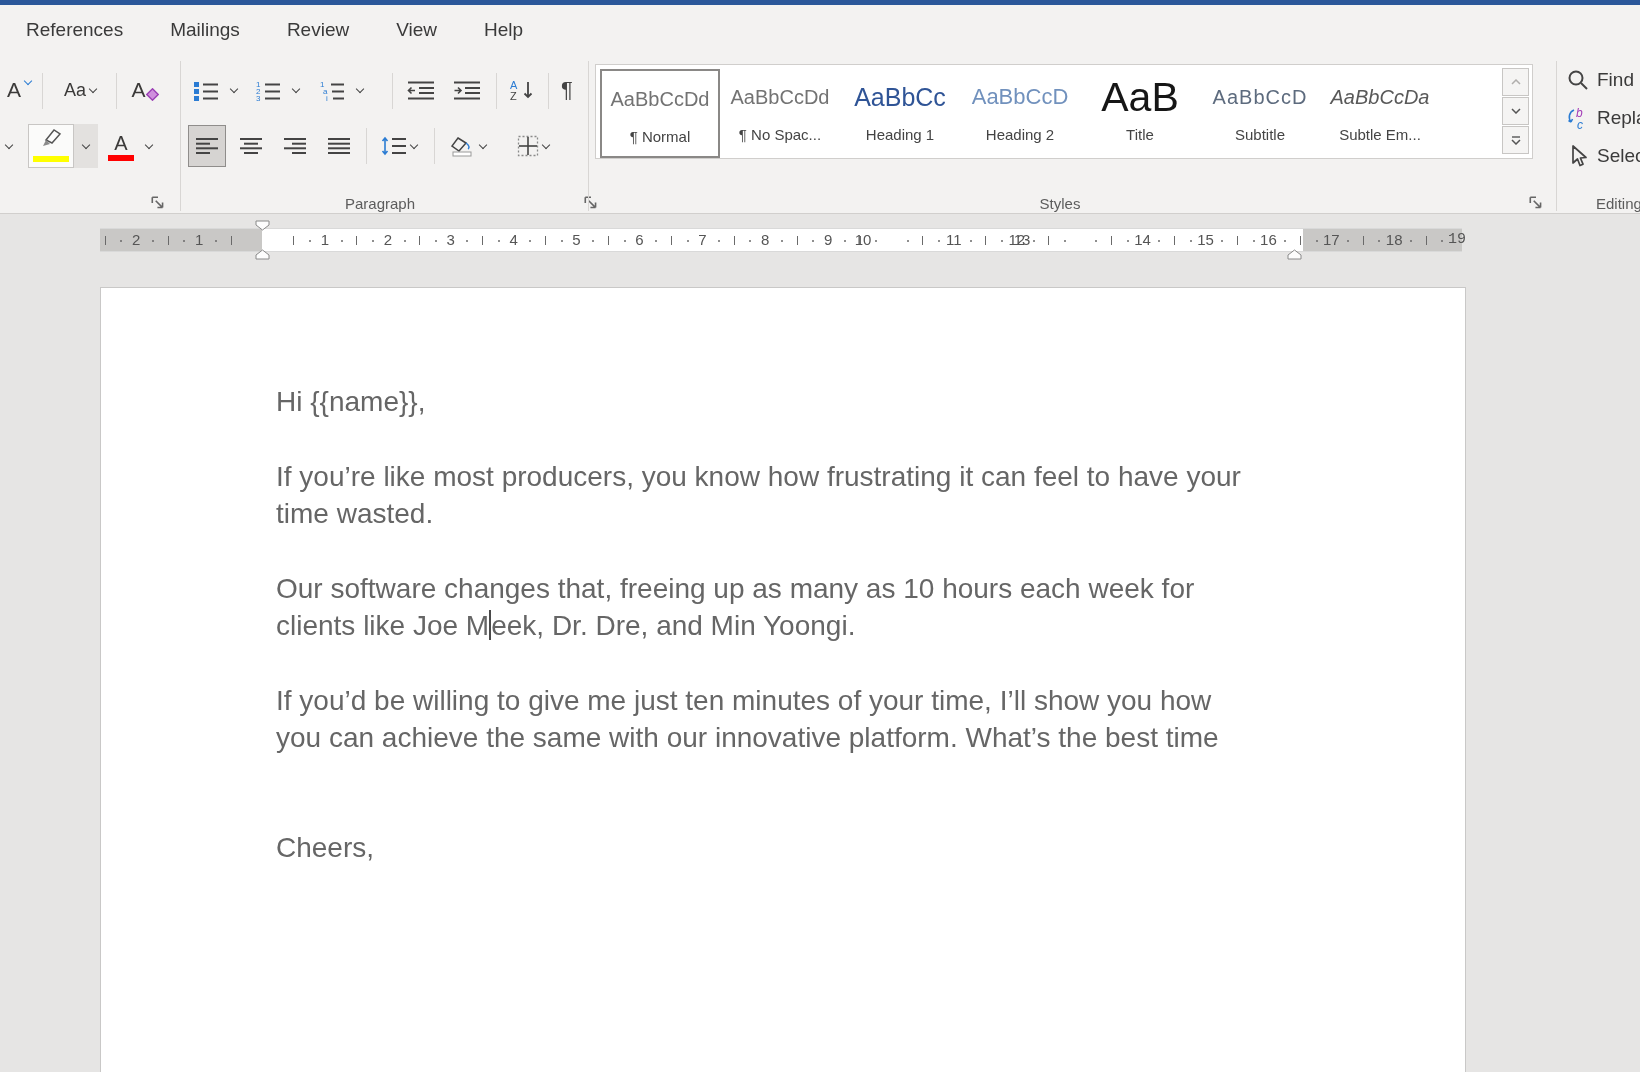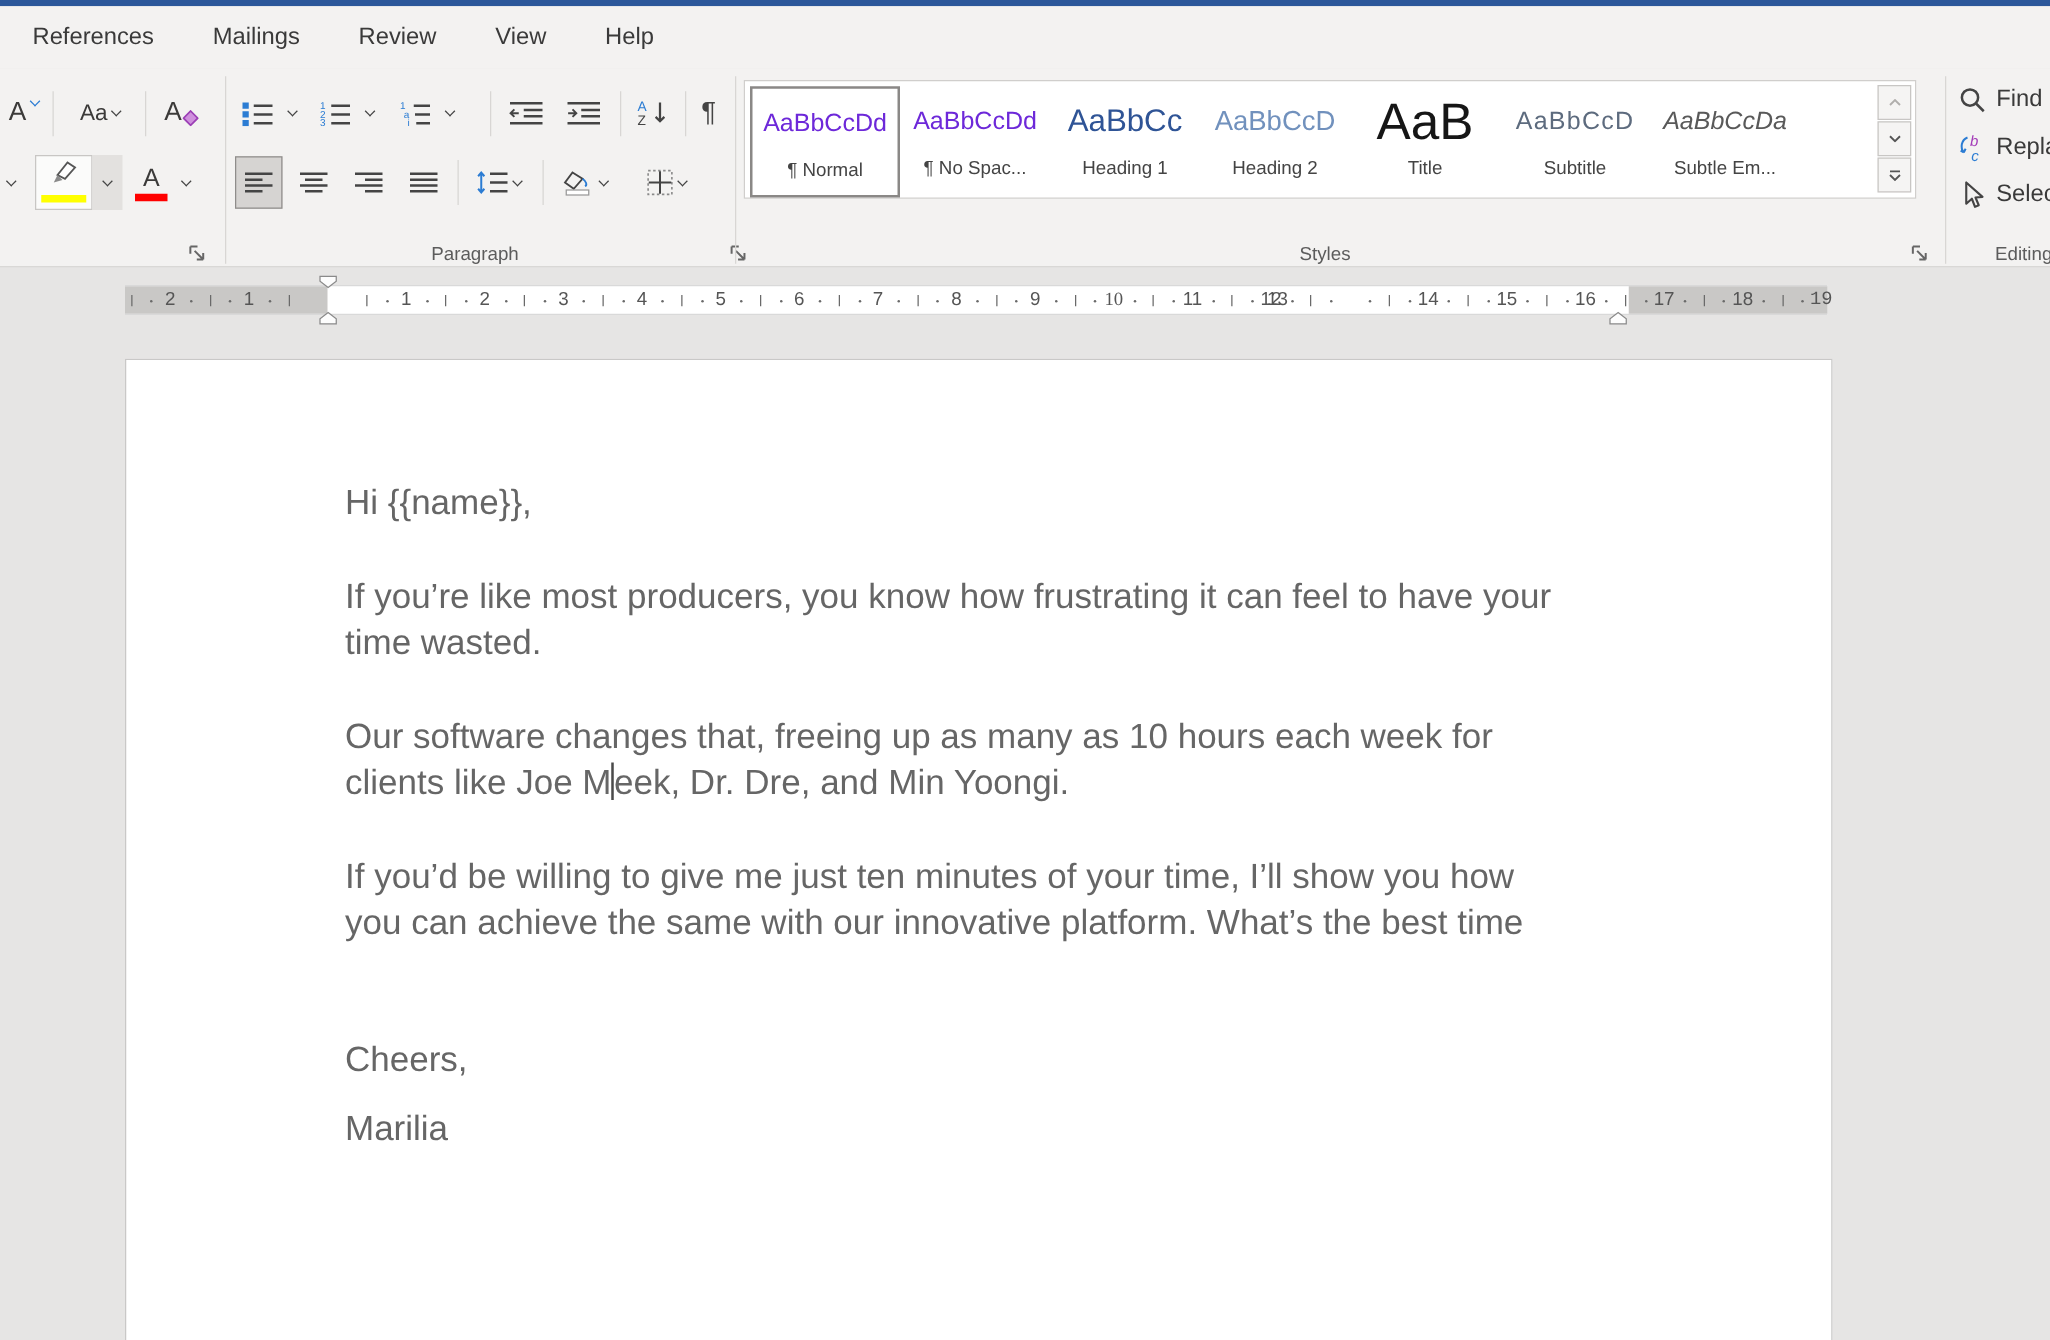--- a/index.html
+++ b/index.html
@@ -29,21 +29,21 @@
   
   .hl-main{position:absolute;width:46px;height:44px;background:#fbfbfa;border:1px solid #c8c6c4;box-sizing:border-box;}
   .hl-chev{position:absolute;width:24px;height:44px;background:#e3e1df;display:flex;align-items:center;justify-content:center;}
   
   .gallery{position:absolute;left:595px;top:9px;width:938px;height:95px;background:#fff;
            border:1px solid #d0cecc;box-sizing:border-box;}
   .stitem{position:absolute;top:4px;width:116px;height:85px;text-align:center;cursor:default;}
   .stitem .sample{height:56px;display:flex;align-items:center;justify-content:center;white-space:nowrap;overflow:hidden;}
   .stitem .sname{font-size:15px;color:#444;margin-top:1px;white-space:nowrap;overflow:hidden;}
   .stitem.sel{border:2px solid #8a8886;}
-  .s-normal{font-size:20px;color:#6d28d9;}
+  .s-normal{font-size:20px;color:#737373;}
   .s-h1{font-size:25px;color:#2f5496;}
   .s-h2{font-size:22px;color:#7191bd;}
   .s-title{font-size:41px;color:#161616;}
   .s-sub{font-size:20px;color:#5d6b7e;letter-spacing:1px;}
   .s-sem{font-size:20px;color:#595959;font-style:italic;}
   .scrollcol{position:absolute;right:3px;top:3px;width:27px;height:87px;}
   .scbtn{width:27px;height:28px;background:#f5f4f3;border:1px solid #c8c6c4;box-sizing:border-box;
          display:flex;align-items:center;justify-content:center;margin-bottom:1px;}
   
   .editrow{position:absolute;display:flex;align-items:center;gap:7px;height:30px;}
@@ -413,21 +413,21 @@
           <span class="tick-num" style="left: 99.1px;">1</span>
           <span class="tick-num" style="left: 224.9px;">1</span>
           <span class="tick-num" style="left: 287.8px;">2</span>
           <span class="tick-num" style="left: 350.7px;">3</span>
           <span class="tick-num" style="left: 413.6px;">4</span>
           <span class="tick-num" style="left: 476.5px;">5</span>
           <span class="tick-num" style="left: 539.4px;">6</span>
           <span class="tick-num" style="left: 602.3px;">7</span>
           <span class="tick-num" style="left: 665.2px;">8</span>
           <span class="tick-num" style="left: 728.1px;">9</span>
-          <span class="tick-num" style="left: 791px; font-family: Liberation Serif, serif;">10</span>
+          <span class="tick-num" style="left: 763px;">10</span>
           <span class="tick-num" style="left: 853.9px;">11</span>
           <span class="tick-num" style="left: 916.8px;">12</span>
           <span class="tick-num" style="left: 922px;">13</span>
           <span class="tick-num" style="left: 1042.6px;">14</span>
           <span class="tick-num" style="left: 1105.5px;">15</span>
           <span class="tick-num" style="left: 1168.4px;">16</span>
           <span class="tick-num" style="left: 1231.3px;">17</span>
           <span class="tick-num" style="left: 1294.2px;">18</span>
           <span class="tick-num" style="left: 1357.1px; font-family: Liberation Mono, monospace;">19</span>
         </div>
@@ -457,19 +457,16 @@
           <div>Our software changes that, freeing up as many as 10 hours each week for</div>
           <div><span>clients like Joe M</span><span class="caret"></span><span>eek, Dr. Dre, and Min Yoongi.</span></div>
         </div>
         <div class="para mt38">
           <div>If you’d be willing to give me just ten minutes of your time, I’ll show you how</div>
           <div>you can achieve the same with our innovative platform. What’s the best time</div>
         </div>
         <div class="para mt73">
           <div>Cheers,</div>
         </div>
-        <div class="para mt18">
-          <div>Marilia</div>
-        </div>
       </div>
     </div>
   </div>
 </div>
 
 </body></html>

